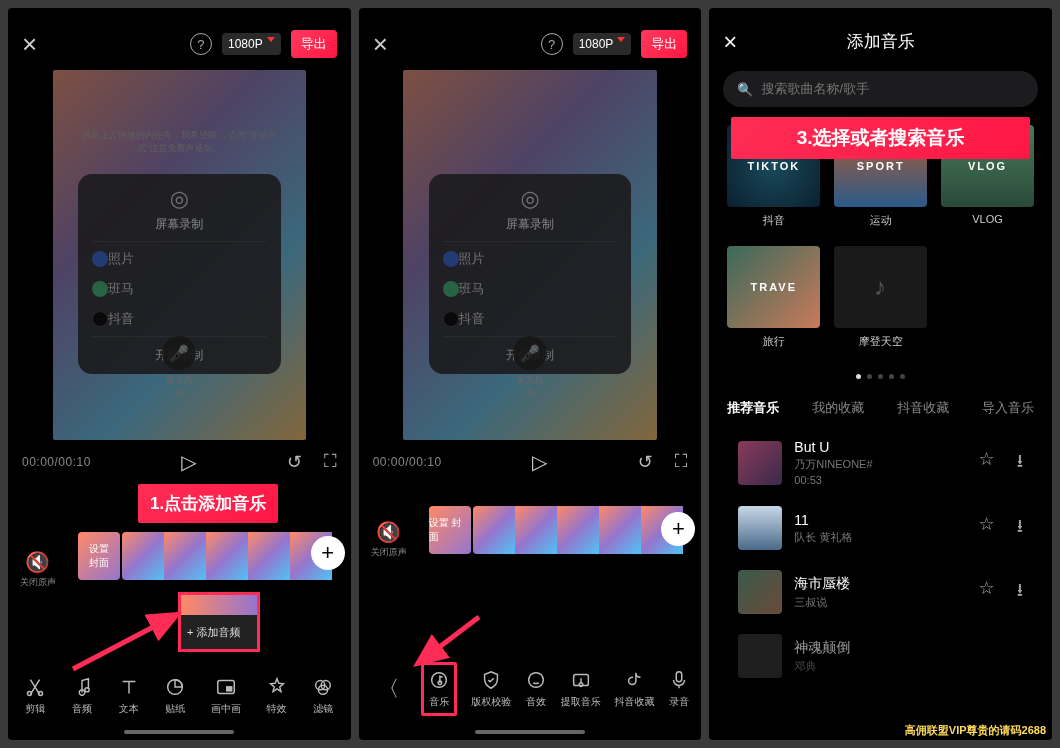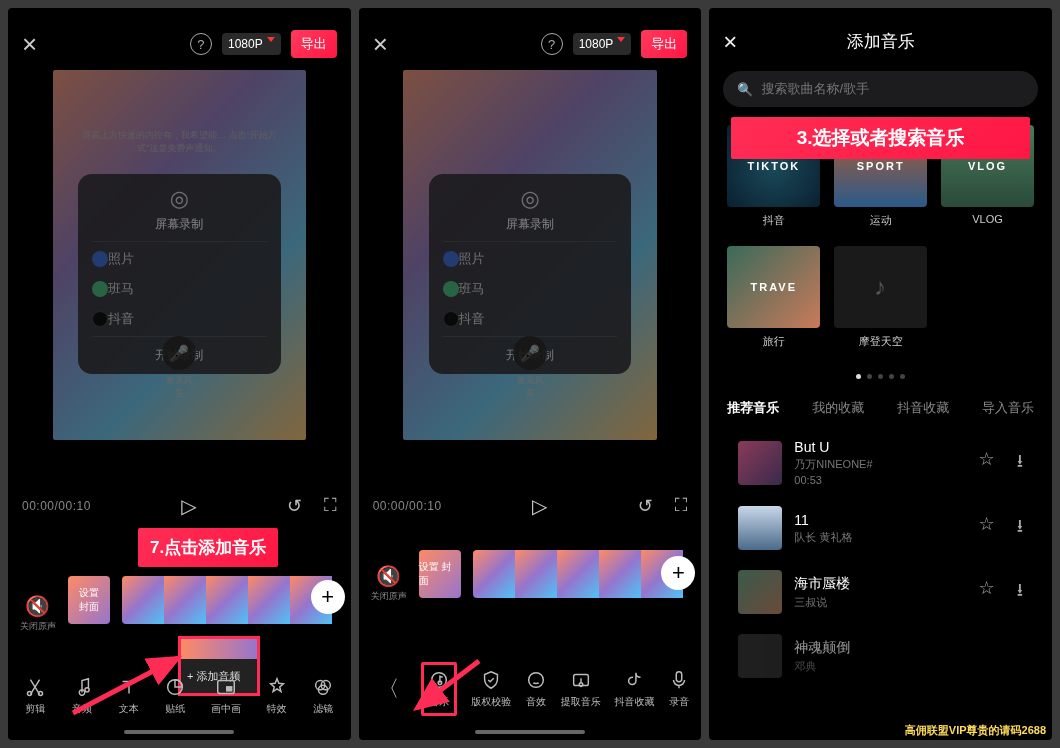--- a/index.html
+++ b/index.html
@@ -60,40 +60,40 @@
   .ios-row{ display:flex; align-items:center; gap:0; padding:6px 0; font-size:13px; color:#ccc;}
   .ios-row .dot{ width:16px;height:16px;border-radius:50%; }
   .dot.blue{background:#2b6cff;} .dot.green{background:#25c26b;} .dot.black{background:#111;border:1px solid #444;}
   .ios-panel .hr{height:1px;background:rgba(255,255,255,.1);margin:2px 0;}
   .ios-start{ text-align:center;padding-top:8px;font-size:12px;color:#e0e0e0;}
   .preview .micwrap{position:absolute;left:0;right:0;bottom:40px;text-align:center;}
   .mic{ width:34px;height:34px;border-radius:50%;background:rgba(40,40,40,.9);margin:0 auto;display:flex;align-items:center;justify-content:center;color:#ccc;font-size:16px;}
   .mictxt{font-size:9px;color:#bbb;margin-top:4px;}
   .overlay-tip{position:absolute;left:10%;right:10%;top:16%;font-size:9px;color:#aaa;text-align:center;line-height:1.4;}
 
-  .playbar{ display:flex;align-items:center;justify-content:space-between; padding:10px 14px; color:#888; font-size:12px;margin-top:44px; }
+  .playbar{ display:flex;align-items:center;justify-content:space-between; padding:10px 14px; color:#888; font-size:12px; }
   .playbar .time{letter-spacing:.5px;}
   .playbtn{ font-size:20px;color:#ccc; }
   .pb-icons{display:flex;gap:22px;color:#bbb;font-size:18px;}
 
   
   .toolbar{ position:absolute;left:0;right:0;bottom:18px;display:flex;justify-content:space-around;align-items:center;padding:6px 4px;}
   .tool{display:flex;flex-direction:column;align-items:center;gap:4px;color:#bbb;font-size:10px;}
   .tool svg,.tool .ic{width:22px;height:22px;}
   .home-ind{position:absolute;left:50%;bottom:6px;transform:translateX(-50%);width:110px;height:4px;background:#666;border-radius:3px;}
 
   
   .callout{position:absolute;background:linear-gradient(135deg,#ff2d55,#ff1744);color:#fff;font-weight:600;font-size:17px;padding:8px 12px;border-radius:2px;z-index:50;}
   .arrow{position:absolute;z-index:49;}
 
   
   .timeline{position:relative;flex:1;}
   .mute-col{position:absolute;left:12px;top:66px;color:#888;font-size:20px;text-align:center;}
   .mute-col .lbl{font-size:9px;display:block;margin-top:2px;}
-  .cover-chip{position:absolute;left:60px;top:48px;width:42px;height:48px;background:linear-gradient(135deg,#ff8a65,#9575cd);border-radius:4px;display:flex;align-items:center;justify-content:center;color:#fff;font-size:10px;}
+  .cover-chip{position:absolute;left:70px;top:48px;width:42px;height:48px;background:linear-gradient(135deg,#ff8a65,#9575cd);border-radius:4px;display:flex;align-items:center;justify-content:center;color:#fff;font-size:10px;}
   .strip{position:absolute;left:114px;right:6px;top:48px;height:48px;display:flex;gap:0;overflow:hidden;border-radius:4px;}
   .frame{flex:0 0 42px;height:100%;background:linear-gradient(135deg,#ff8a65,#9575cd,#4fc3f7);}
   .plusbtn{position:absolute;right:6px;top:52px;width:34px;height:34px;border-radius:50%;background:#fff;color:#000;font-size:22px;display:flex;align-items:center;justify-content:center;}
   .addaudio{position:absolute;left:170px;top:108px;width:82px;height:60px;border:3px solid #ff2d55;background:#222;}
   .addaudio .thumb{height:20px;background:linear-gradient(90deg,#ff8a65,#9575cd);}
   .addaudio .lbl{color:#ddd;font-size:11px;padding:10px 6px;}
 
   
   .tool.hl{border:3px solid #ff2d55;padding:4px;border-radius:2px;}
   .backchev{color:#bbb;font-size:22px;padding:0 8px;}
@@ -186,21 +186,21 @@
     <div class="playbar">
       <span class="time">00:00/00:10</span>
       <span class="playbtn">▷</span>
       <span class="pb-icons">
         <span>↺</span>
         <span>⛶</span>
       </span>
     </div>
 
     <div class="timeline">
-      <div class="callout" style="left:130px;top:0;">7.点击添加音乐</div>
+      <div class="callout" style="left:130px;top:0;">1.点击添加音乐</div>
       <div class="mute-col">🔇<span class="lbl">关闭原声</span></div>
       <div class="cover-chip" style="white-space:pre-line;">设置
 封面</div>
       <div class="strip">
         <div class="frame"></div>
           <div class="frame"></div>
           <div class="frame"></div>
           <div class="frame"></div>
           <div class="frame"></div>
       </div>

